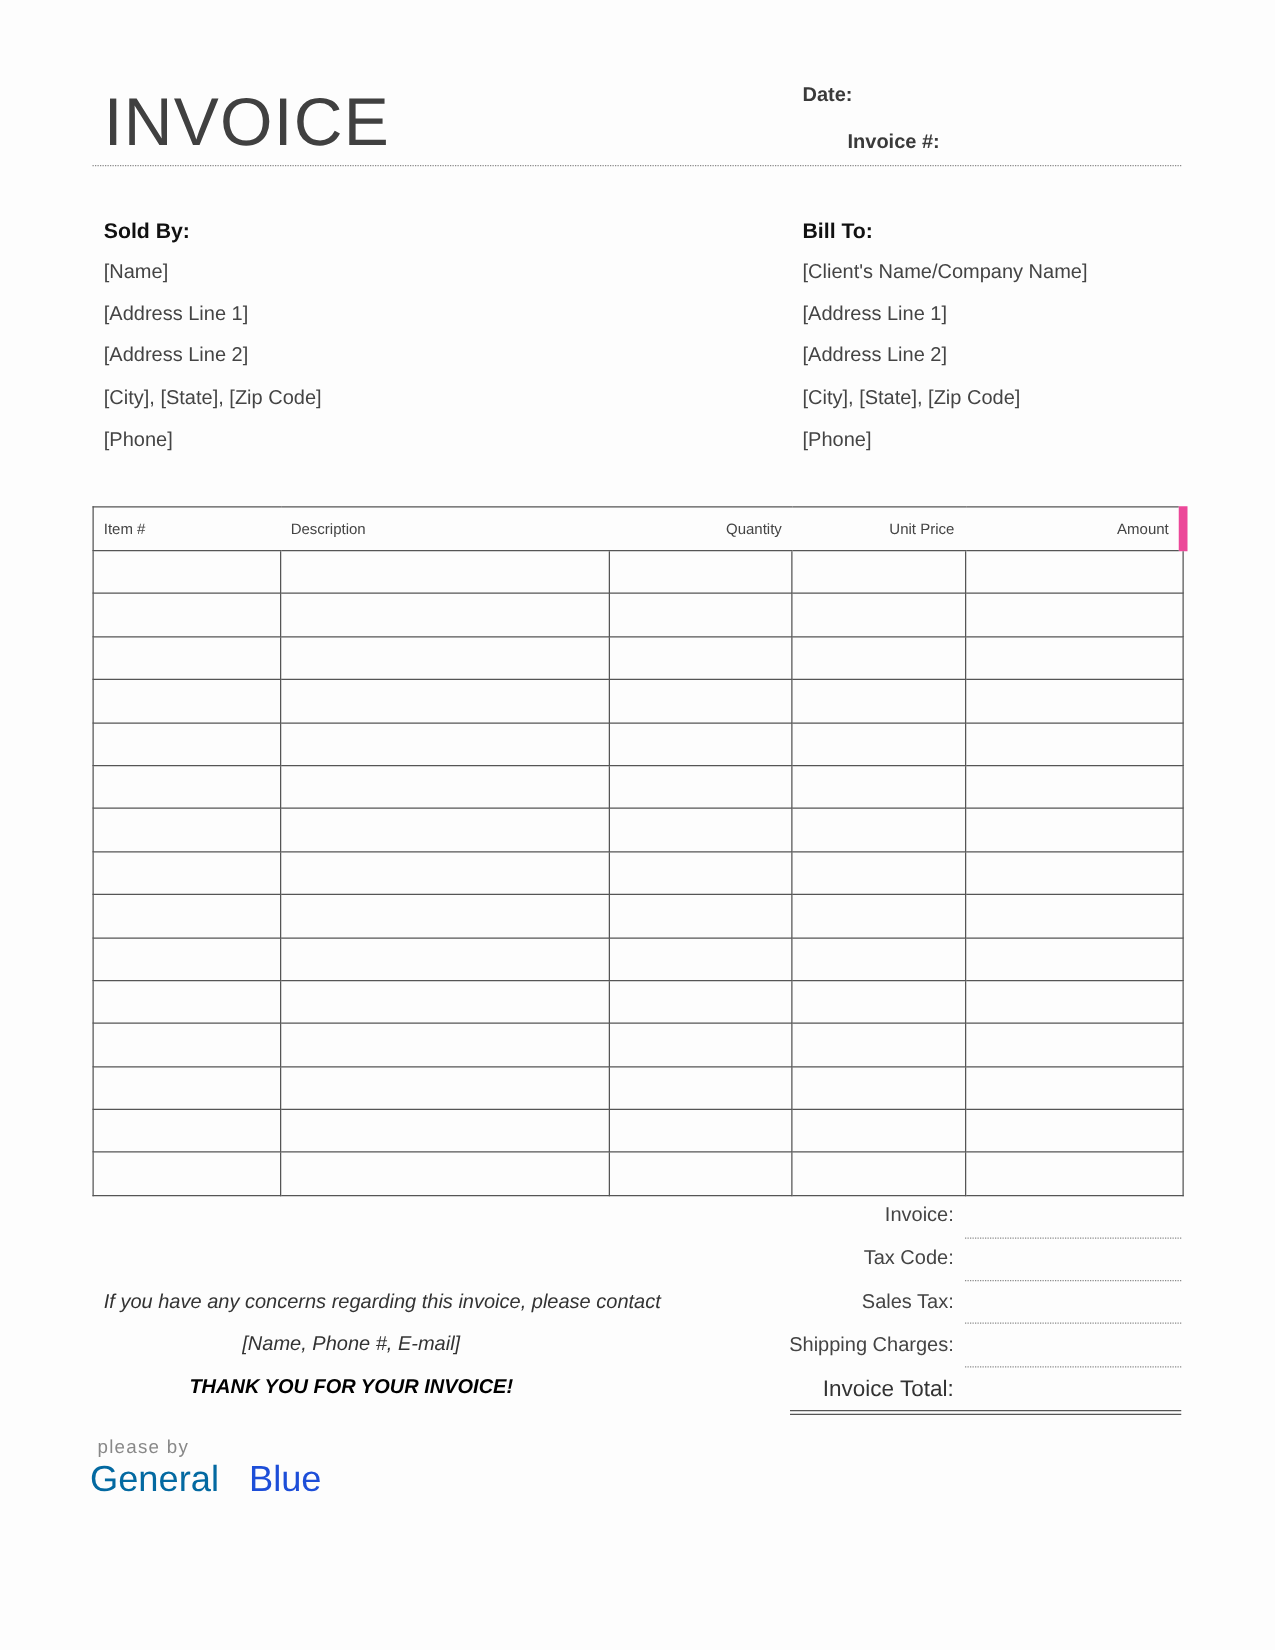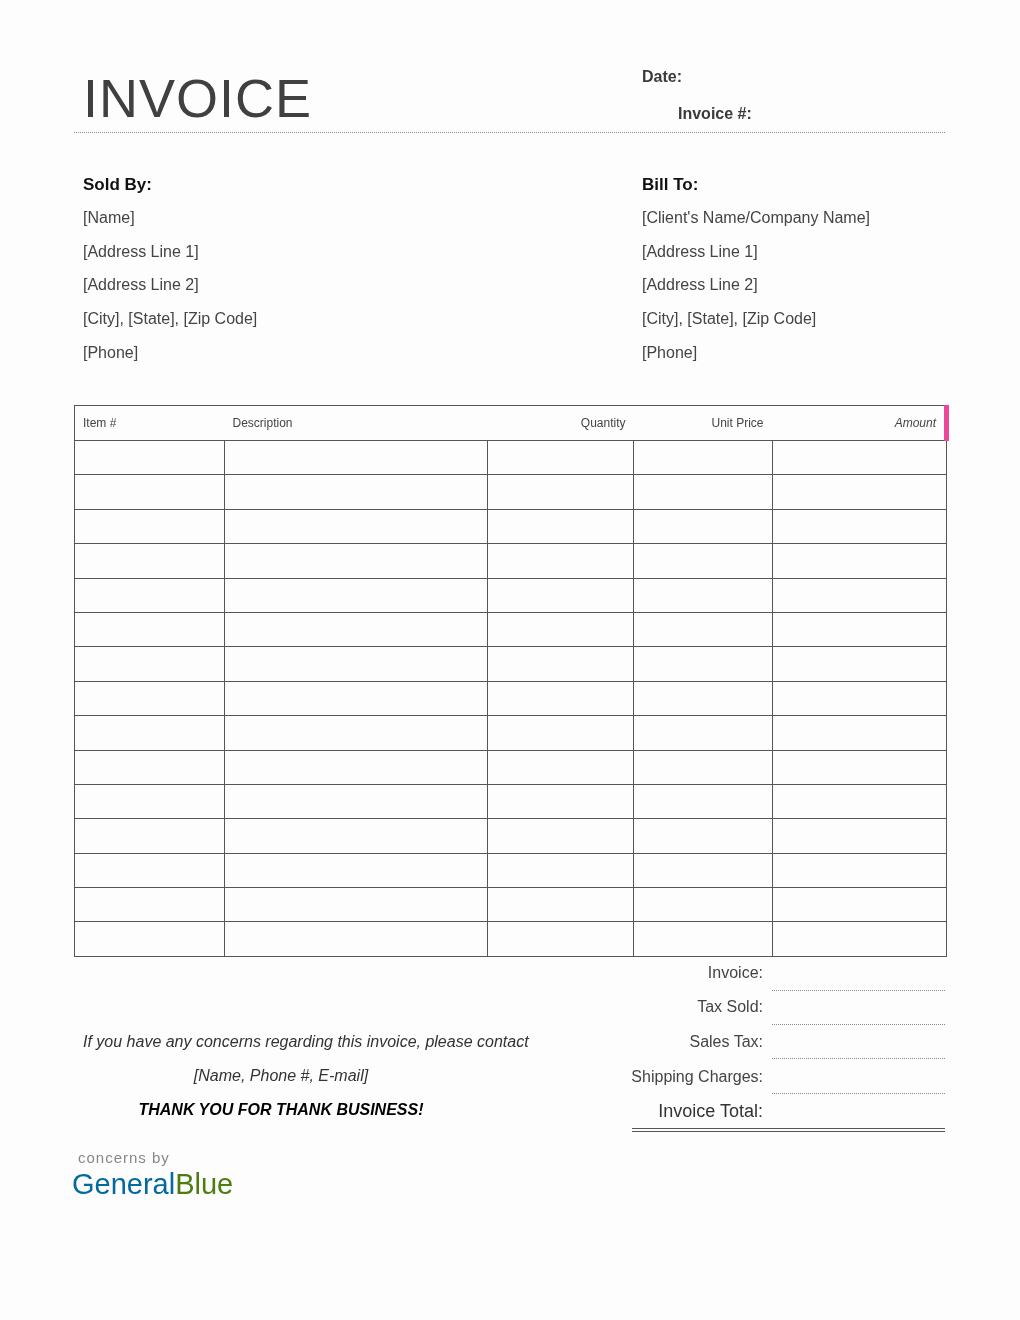--- a/index.html
+++ b/index.html
@@ -6,32 +6,32 @@
   body { width:1020px; height:1320px; position:relative; font-family:"Liberation Sans", "DejaVu Sans", sans-serif; color:#333; overflow:hidden; }
   .abs { position:absolute; }
   .title { left:83px; top:66px; font-size:54px; color:#404040; letter-spacing:1px; line-height:64px; }
   .meta-label { font-size:16px; font-weight:bold; color:#3a3a3a; }
   .top-rule { left:74px; top:132px; width:871px; border-top:1px dotted #8a8a8a; }
   .sec-head { font-size:17px; font-weight:bold; color:#111; }
   .sec-line { font-size:16px; color:#444; line-height:20px; }
   table.items { position:absolute; left:74px; top:405px; width:872px; border-collapse:collapse; table-layout:fixed; }
   table.items th { height:34px; font-weight:normal; font-size:12px; color:#444; padding:0 8px; border-top:1px solid #555; border-bottom:1px solid #555; }
   table.items th.first { border-left:1px solid #555; text-align:left; }
-  table.items th.last { border-right:5px solid #ec4899; text-align:right;font-style:italic; }
+  table.items th.last { border-right:7px solid #ec4899; text-align:right; }
   table.items td { height:33.4px; border:1px solid #555; padding:0; }
   .tot-label { font-size:16px; color:#444; text-align:right; width:200px; }
   .tot-line { left:772px; width:173px; border-top:1px dotted #8a8a8a; }
   .grand-label { font-size:18px; color:#333; text-align:right; width:200px; }
   .double-rule { left:632px; top:1128px; width:313px; height:2px; border-top:1px solid #555; border-bottom:1px solid #555; }
   .note { font-size:16px; font-style:italic; color:#333; }
   .thanks { font-size:16px; font-style:italic; font-weight:bold; color:#000; }
   .powered { left:78px; top:1149px; font-size:15px; color:#888; letter-spacing:1px; }
   .brand { left:72px; top:1166px; font-size:29px; line-height:36px; }
   .brand .g { color:#0369a1; }
-  .brand .b { color:#4d7c0f; }
+  .brand .b { color:#1d4ed8;padding-left:24px; }
 </style>
 </head>
 <body>
 
 <div class="abs title">INVOICE</div>
 <div class="abs meta-label" style="left:642px;top:68px;">Date:</div>
 <div class="abs meta-label" style="left:642px;top:105px;margin-left:36px;">Invoice #:</div>
 <div class="abs top-rule"></div>
 
 <div>
@@ -174,30 +174,30 @@
         <td></td>
         <td></td>
         <td></td>
       </tr>
     </tbody>
 </table>
 
 <div>
   <div class="abs tot-label" style="left:563px;top:964px;">Invoice:</div>
   <div class="abs tot-line" style="top:990px;"></div>
-  <div class="abs tot-label" style="left:563px;top:998px;">Tax Sold:</div>
+  <div class="abs tot-label" style="left:563px;top:998px;">Tax Code:</div>
   <div class="abs tot-line" style="top:1024px;"></div>
   <div class="abs tot-label" style="left:563px;top:1033px;">Sales Tax:</div>
   <div class="abs tot-line" style="top:1058px;"></div>
   <div class="abs tot-label" style="left:563px;top:1068px;">Shipping Charges:</div>
   <div class="abs tot-line" style="top:1093px;"></div>
   <div class="abs grand-label" style="left:563px;top:1101px;">Invoice Total:</div>
   <div class="abs double-rule"></div>
 </div>
 
 <div class="abs note" style="left:83px;top:1033px;width:460px;">If you have any concerns regarding this invoice, please contact</div>
 <div class="abs note" style="left:83px;top:1067px;width:396px;text-align:center;">[Name, Phone #, E-mail]</div>
-<div class="abs thanks" style="left:83px;top:1101px;width:396px;text-align:center;">THANK YOU FOR THANK BUSINESS!</div>
-
-<div class="abs powered">concerns by</div>
+<div class="abs thanks" style="left:83px;top:1101px;width:396px;text-align:center;">THANK YOU FOR YOUR INVOICE!</div>
+
+<div class="abs powered">please by</div>
 <div class="abs brand">
   <span class="g">General</span><span class="b">Blue</span>
 </div>
 
 </body></html>

